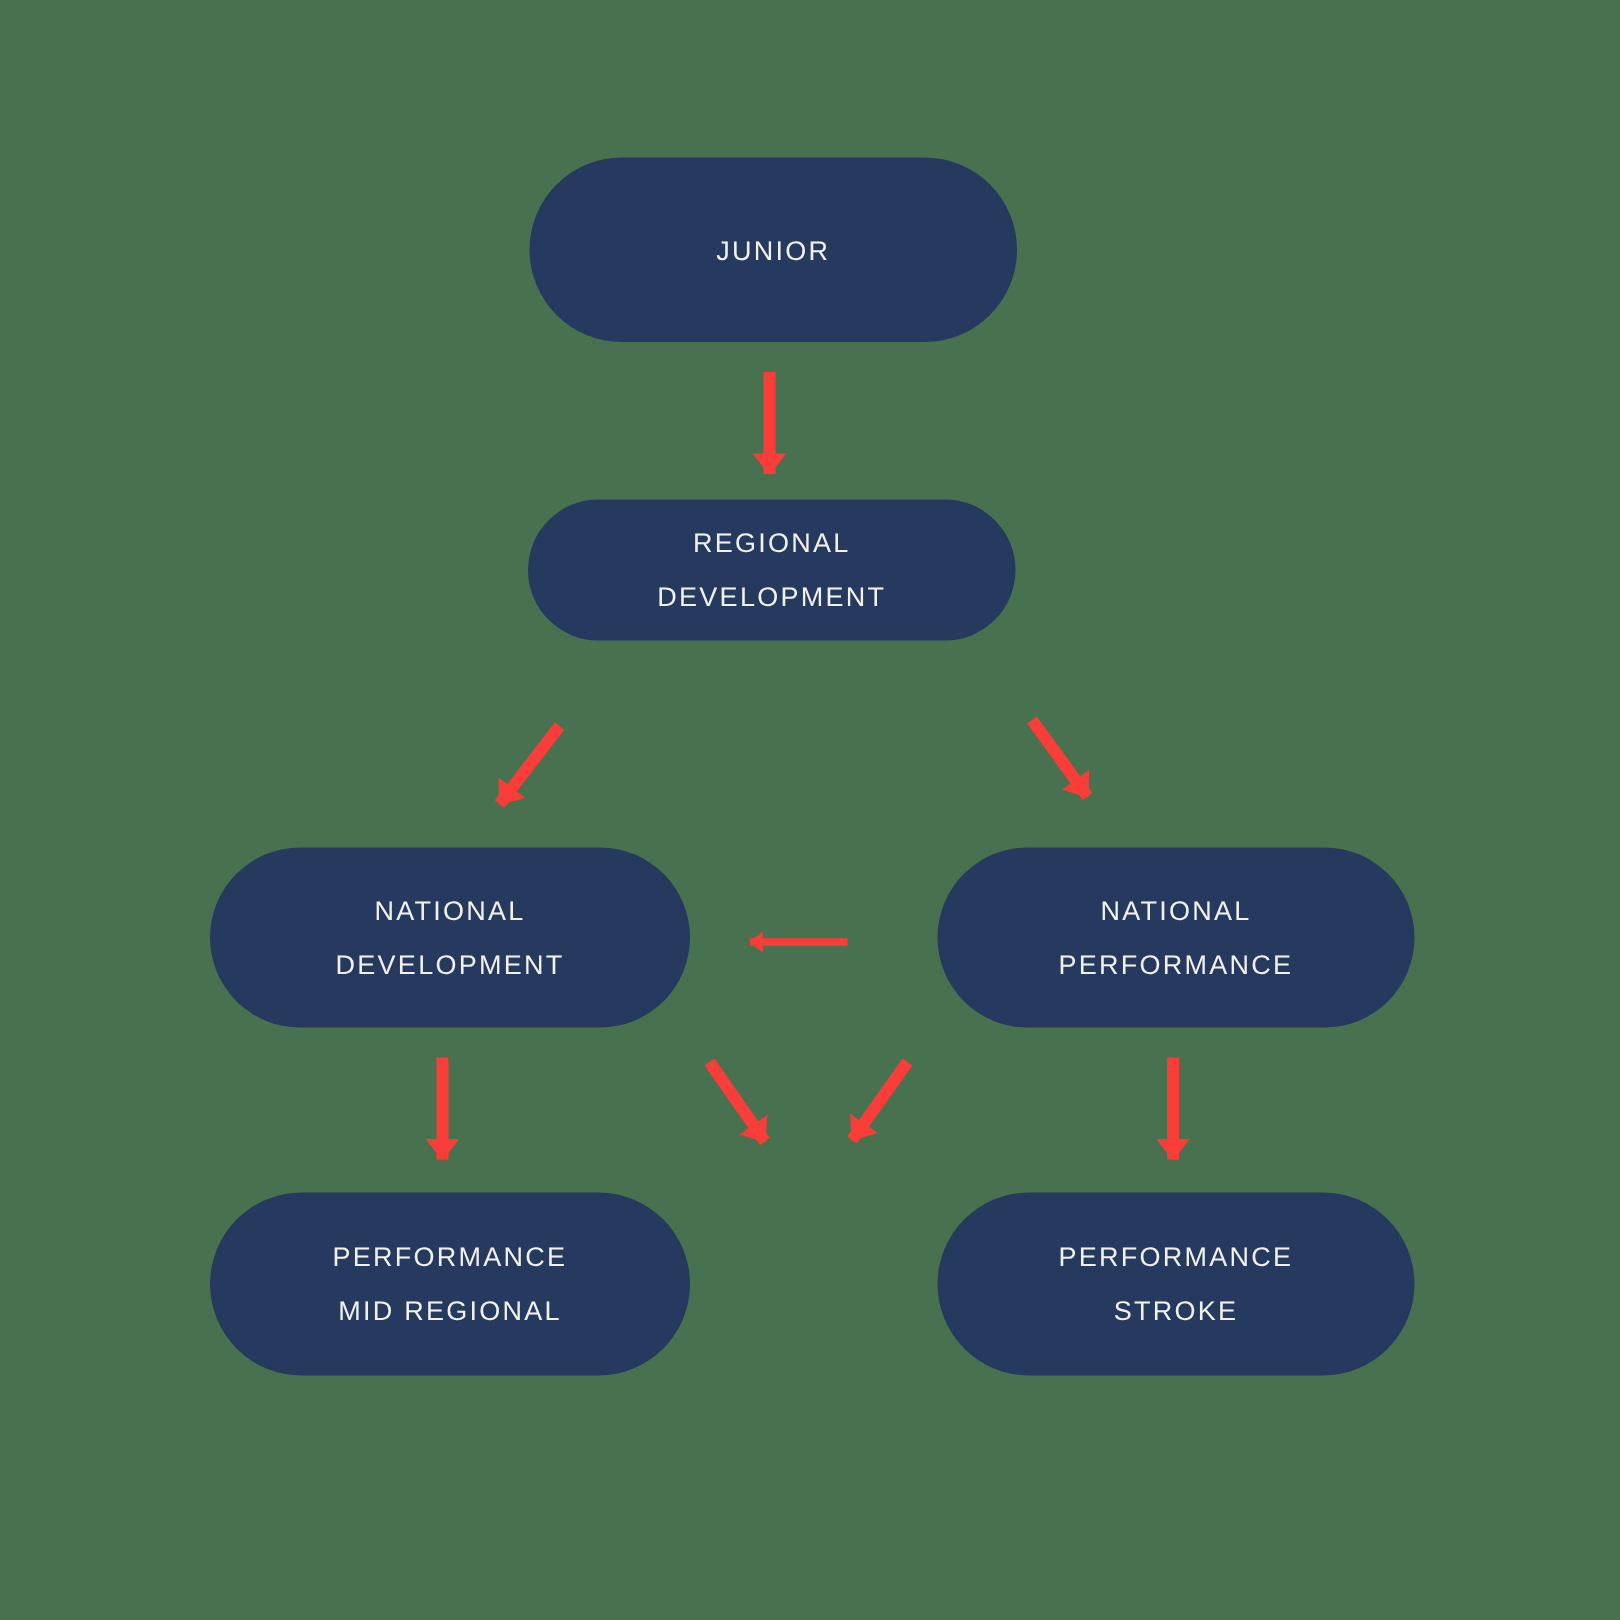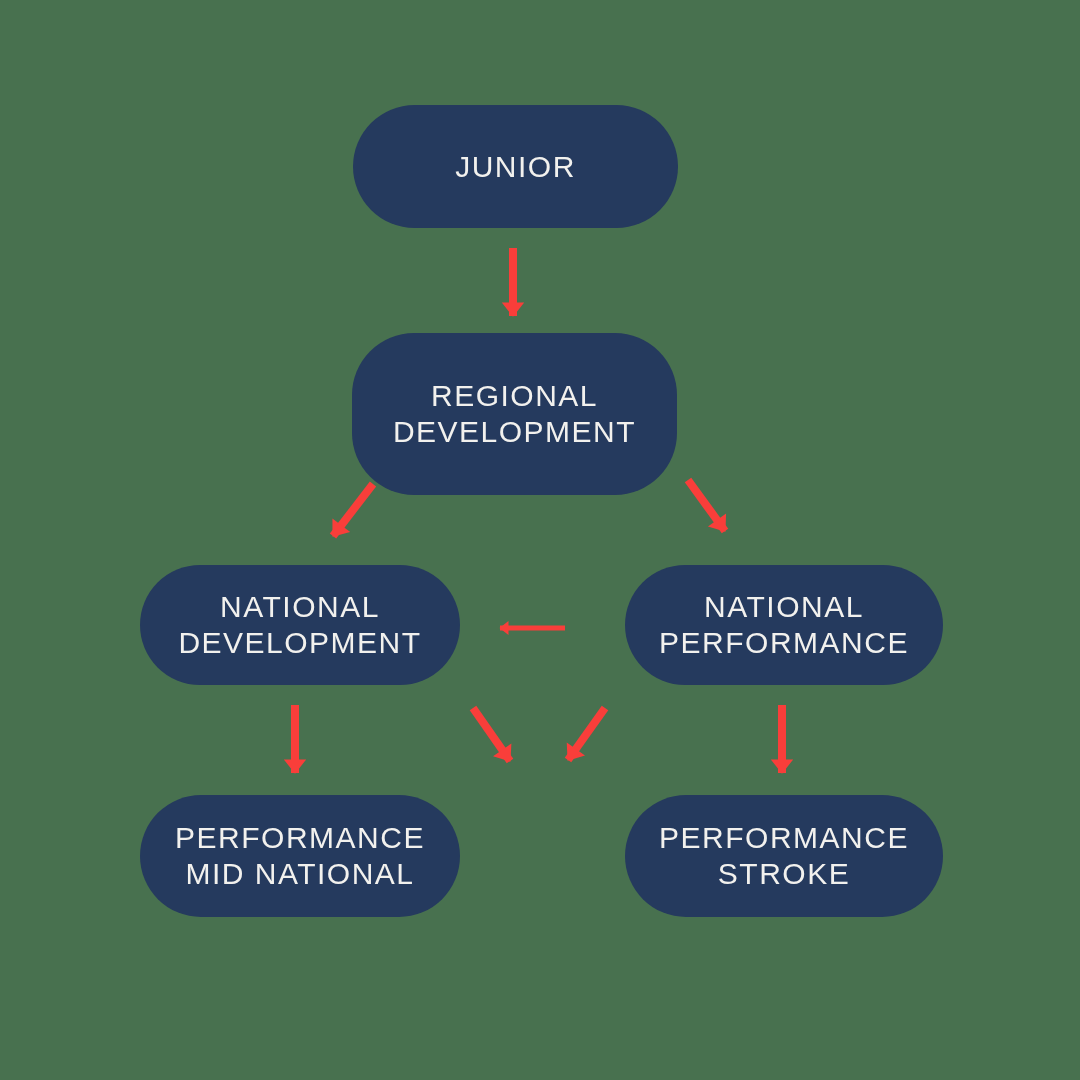--- a/index.html
+++ b/index.html
@@ -35,29 +35,29 @@
   .node {
     position: absolute;
     background: var(--node-fill);
     border-radius: 62px;
     display: flex;
     flex-direction: column;
     align-items: center;
     justify-content: center;
     text-align: right;
     color: var(--text-color);
-    font-size: 30px;
+    font-size: 18px;
     letter-spacing: 1.5px;
     line-height: 36px;
     font-weight: 400;
   }
   .node-line { white-space: nowrap; }
 
   #node-junior                   { left: 353px; top: 105px; width: 325px; height: 123px; }
-  #node-regional-development     { left: 352px; top: 333px; width: 325px; height: 162px; }
+  #node-regional-development     { left: 352px; top: 333px; width: 325px; height: 94px; }
   #node-national-development     { left: 140px; top: 565px; width: 320px; height: 120px; }
   #node-national-transition      { left: 625px; top: 565px; width: 318px; height: 120px; }
   #node-performance-mid-distance { left: 140px; top: 795px; width: 320px; height: 122px; }
   #node-performance-stroke       { left: 625px; top: 795px; width: 318px; height: 122px; }
 
   .arrow {
     stroke: var(--arrow-color);
     stroke-width: 8;
     fill: none;
   }
@@ -98,21 +98,21 @@
     <div class="node-line">DEVELOPMENT</div>
   </div>
 
   <div class="node" id="node-national-transition">
     <div class="node-line">NATIONAL</div>
     <div class="node-line">PERFORMANCE</div>
   </div>
 
   <div class="node" id="node-performance-mid-distance">
     <div class="node-line">PERFORMANCE</div>
-    <div class="node-line">MID NATIONAL</div>
+    <div class="node-line">MID REGIONAL</div>
   </div>
 
   <div class="node" id="node-performance-stroke">
     <div class="node-line">PERFORMANCE</div>
     <div class="node-line">STROKE</div>
   </div>
 
 </div>
 
 </body></html>

